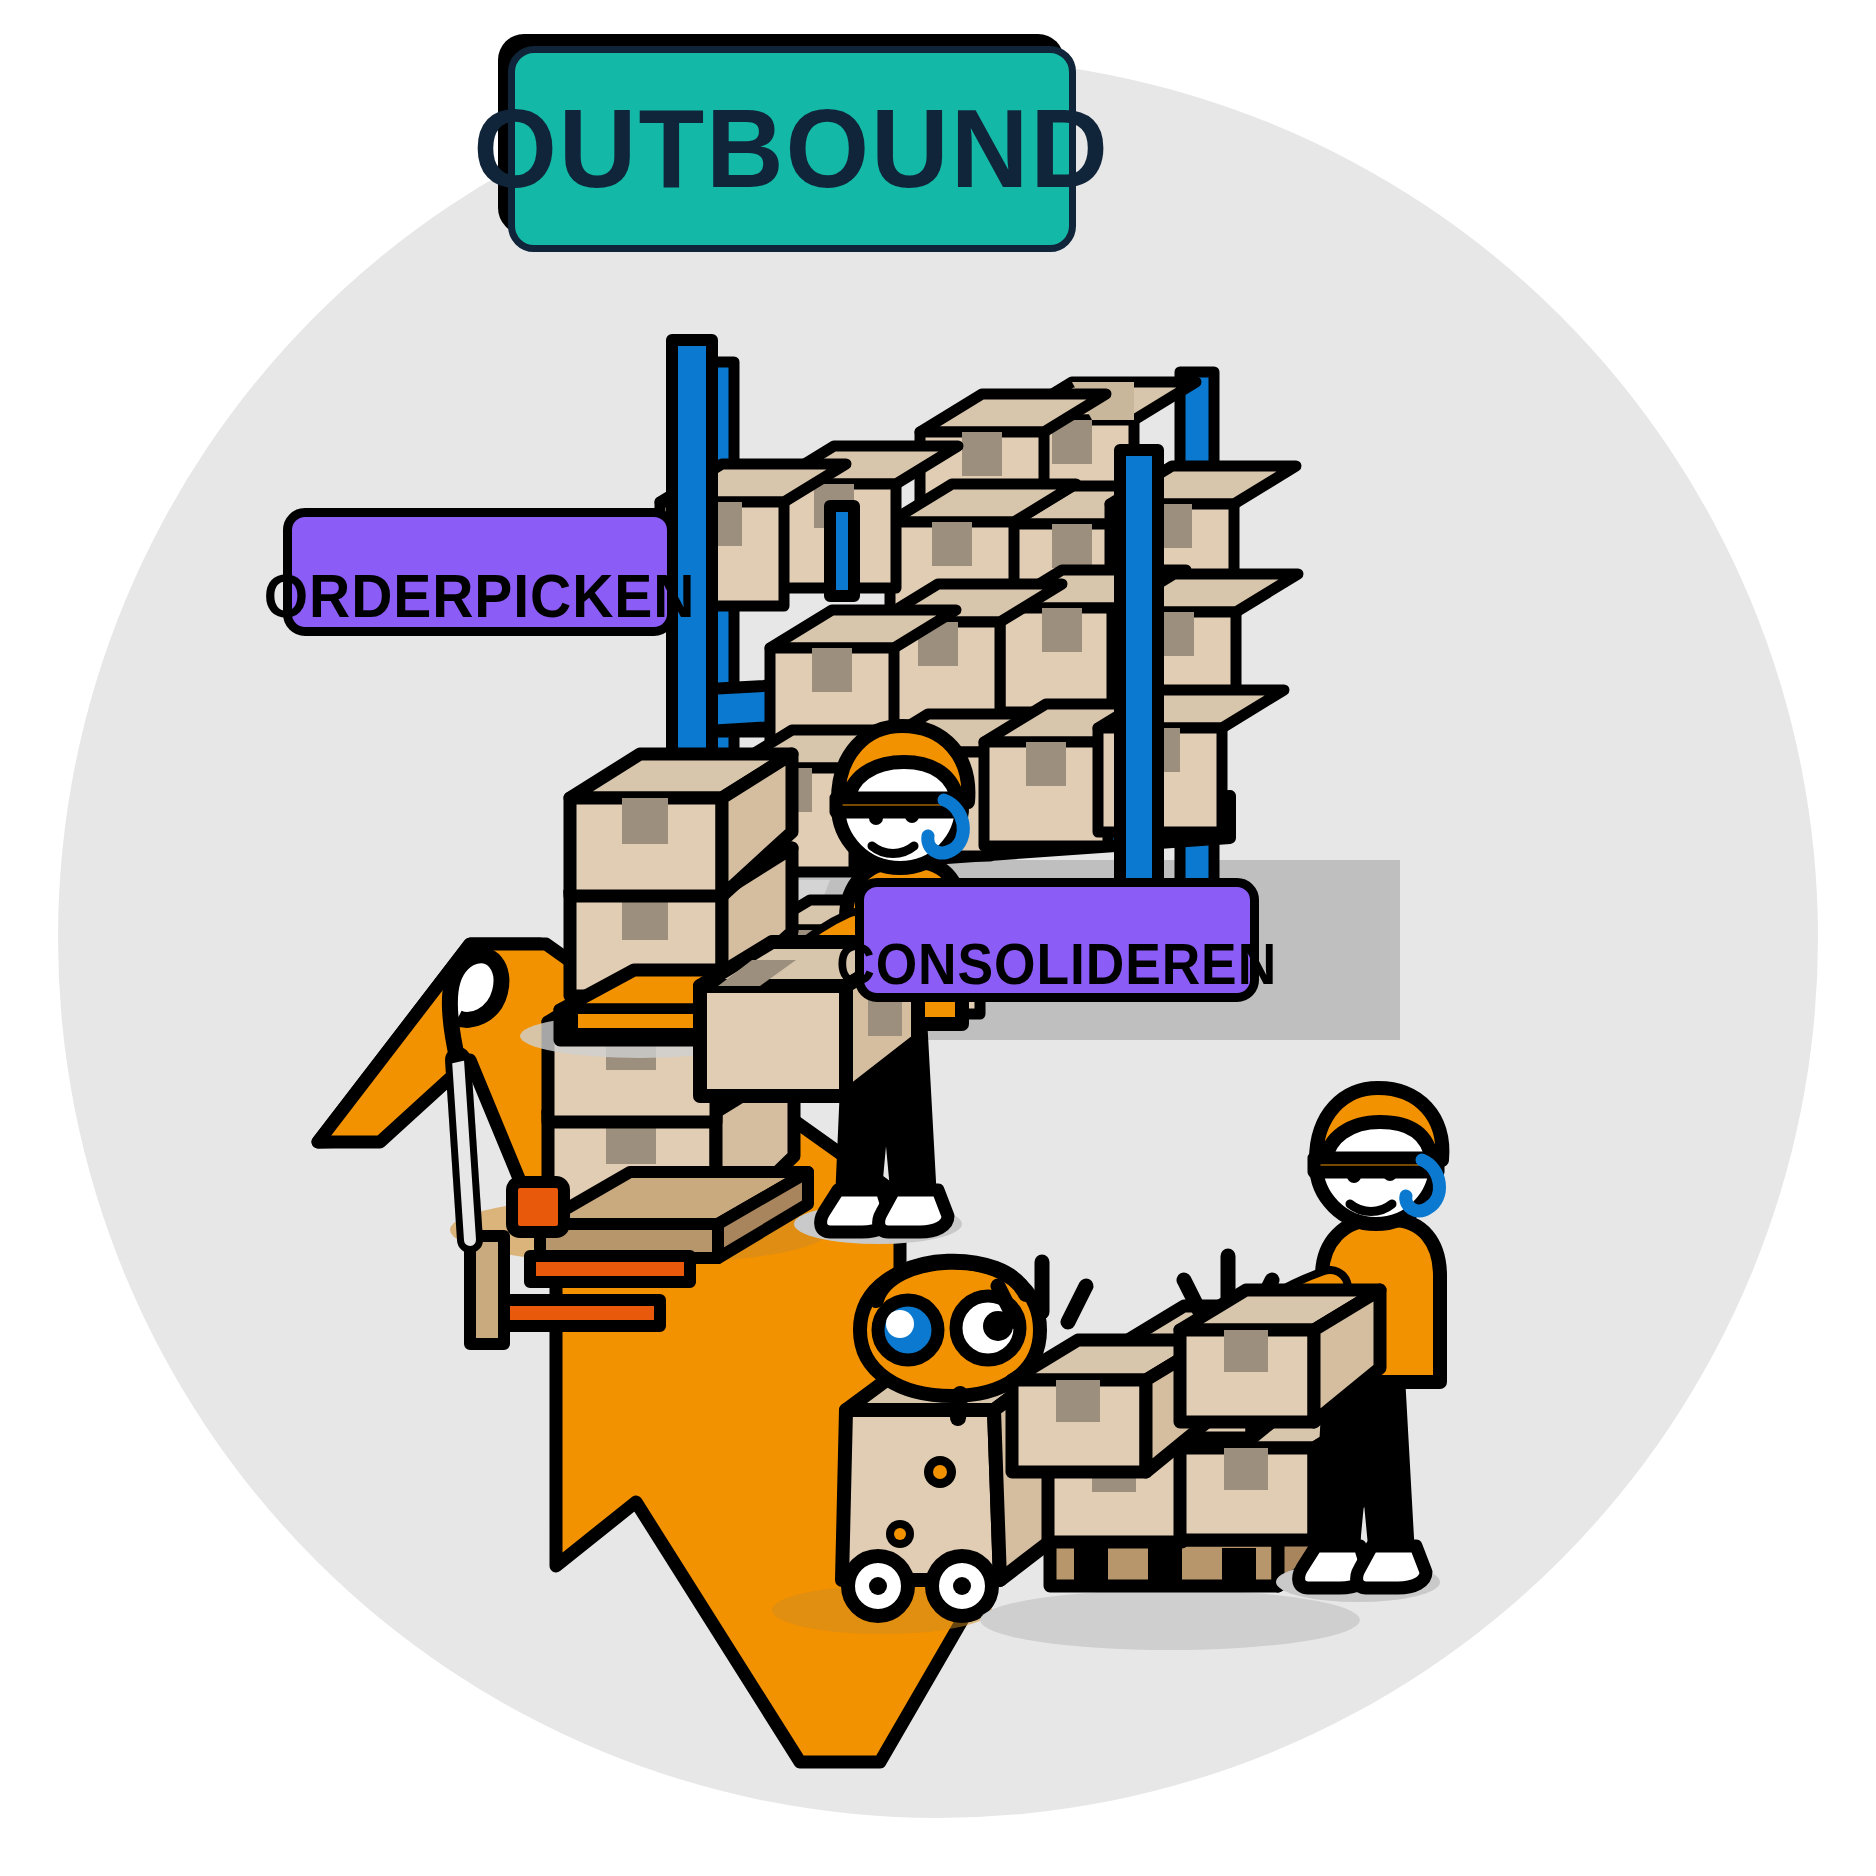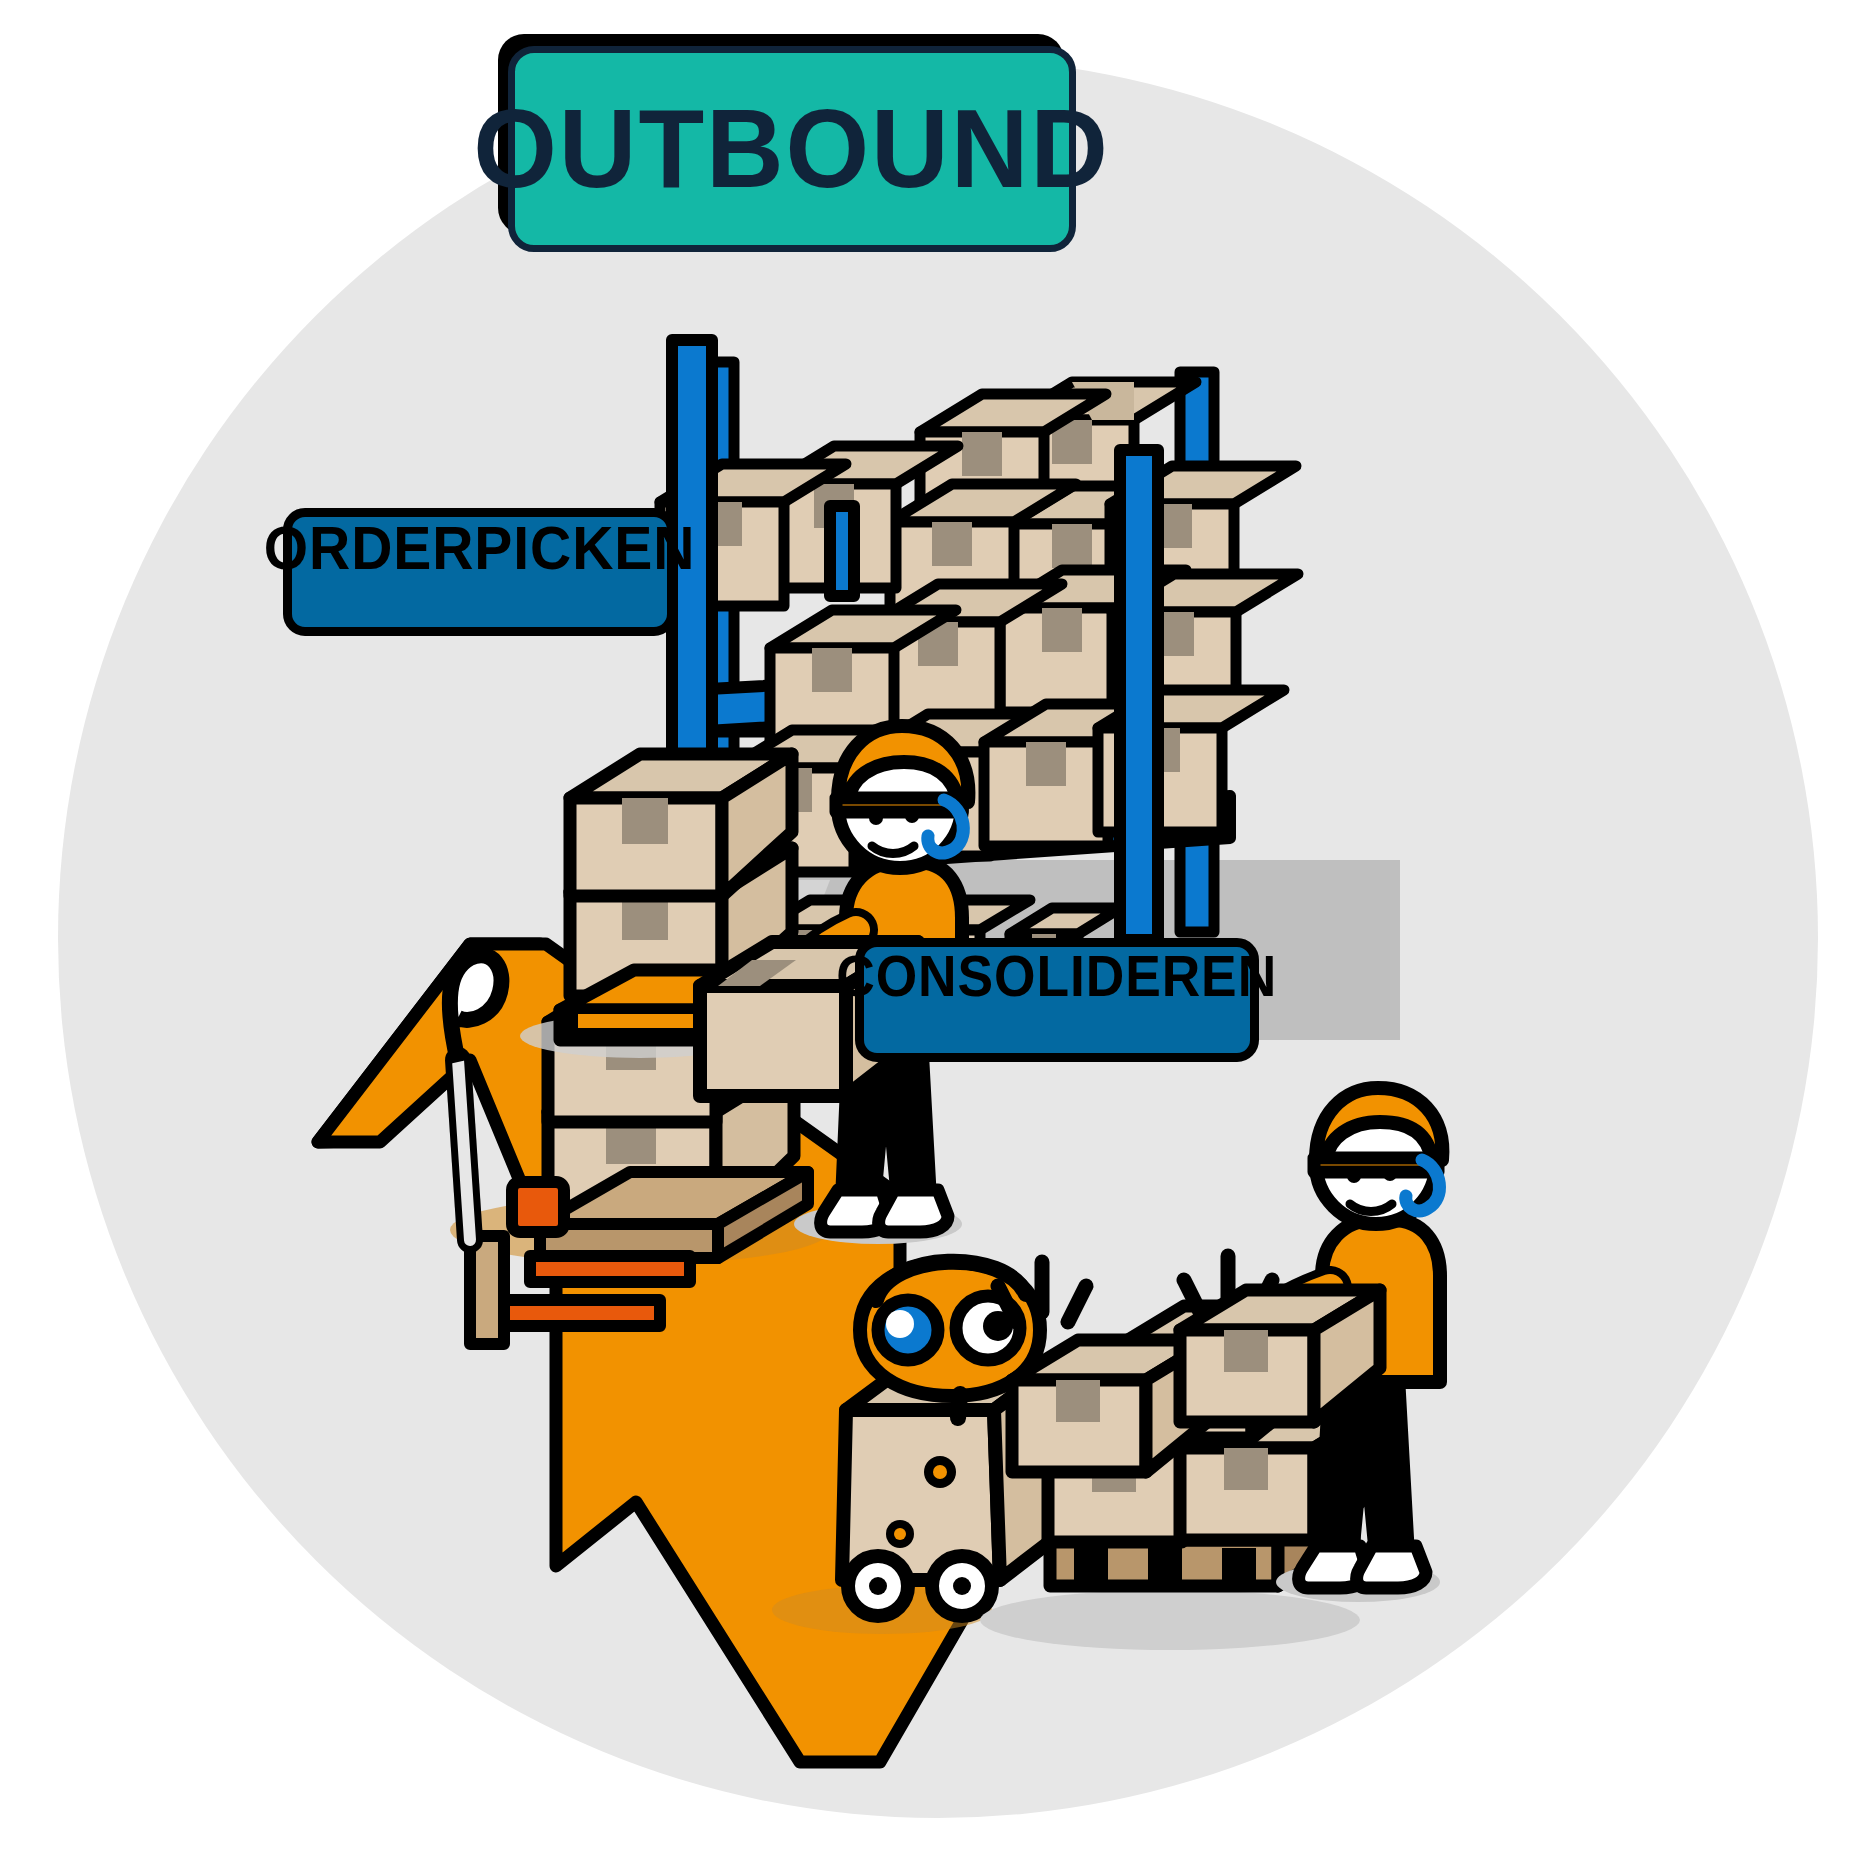--- a/index.html
+++ b/index.html
@@ -19,32 +19,32 @@
     background:#14b8a6;border:7px solid #10243a;border-radius:26px;
     display:flex;align-items:center;justify-content:center;
   }
   #title-badge .t{
     color:#10243a;font-size:112px;line-height:1;font-weight:700;
     letter-spacing:2px;transform:scaleX(0.96);
     font-family:"Liberation Sans","DejaVu Sans",sans-serif;
   }
   
   .pill{
-    position:absolute;background:#0369a1;border:9px solid #000000;
-    border-radius:22px;display:flex;align-items:flex-start;justify-content:center;
+    position:absolute;background:#8b5cf6;border:9px solid #000000;
+    border-radius:22px;display:flex;align-items:flex-end;justify-content:center;
     box-sizing:border-box;z-index:35;
   }
   .pill .t{
     color:#000000;font-weight:700;line-height:1;letter-spacing:1px;
     transform:scaleX(0.92);white-space:nowrap;
     font-family:"Liberation Sans","DejaVu Sans",sans-serif;
   }
   #pill-orderpicken{left:283px;top:508px;width:393px;height:128px;}
   #pill-orderpicken .t{font-size:62px;}
-  #pill-consolideren{left:855px;top:938px;width:404px;height:124px;}
+  #pill-consolideren{left:855px;top:878px;width:404px;height:124px;}
   #pill-consolideren .t{font-size:58px;}
 </style>
 </head>
 <body>
 
 <div id="stage">
 
   <svg width="1876" height="1876" viewBox="0 0 1876 1876">
     <defs>
       <clipPath id="circleClip">

